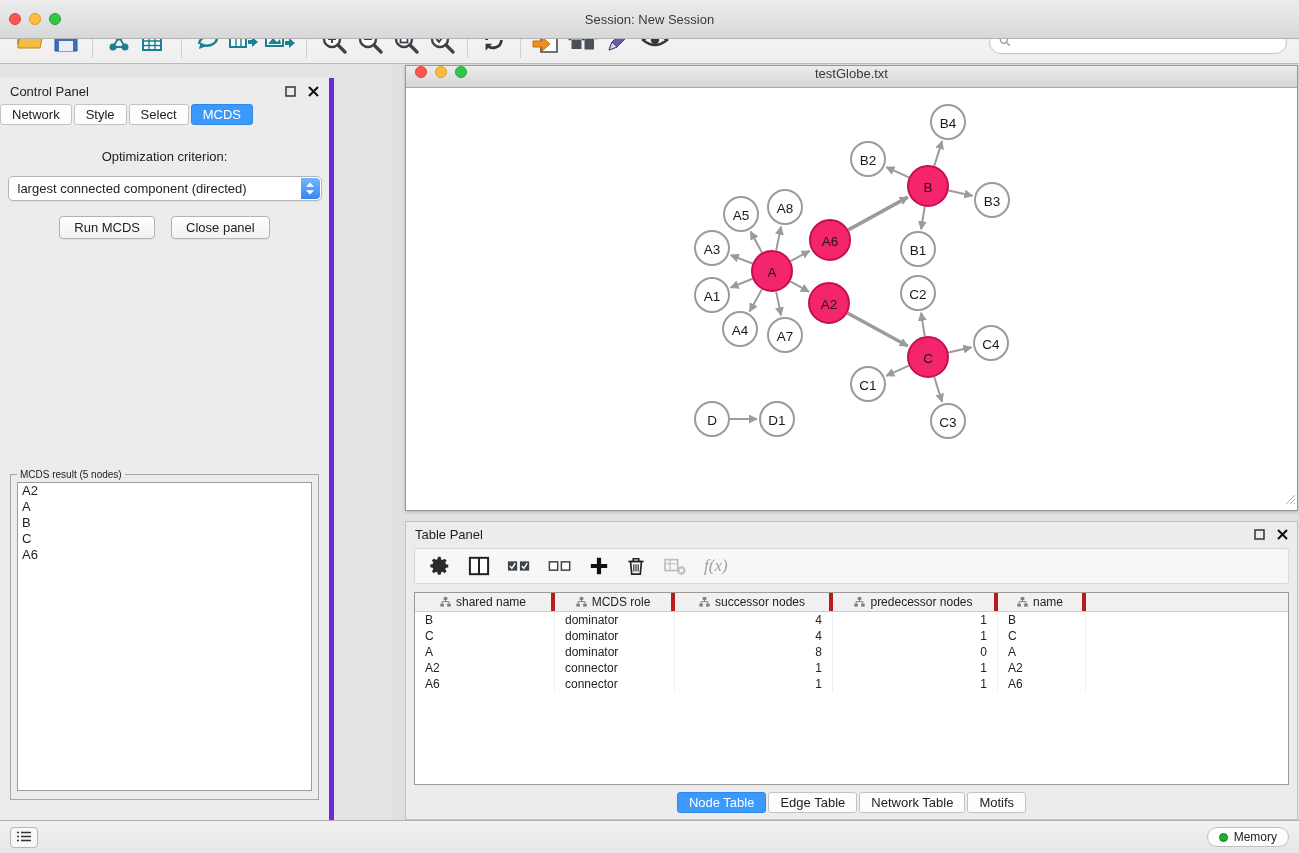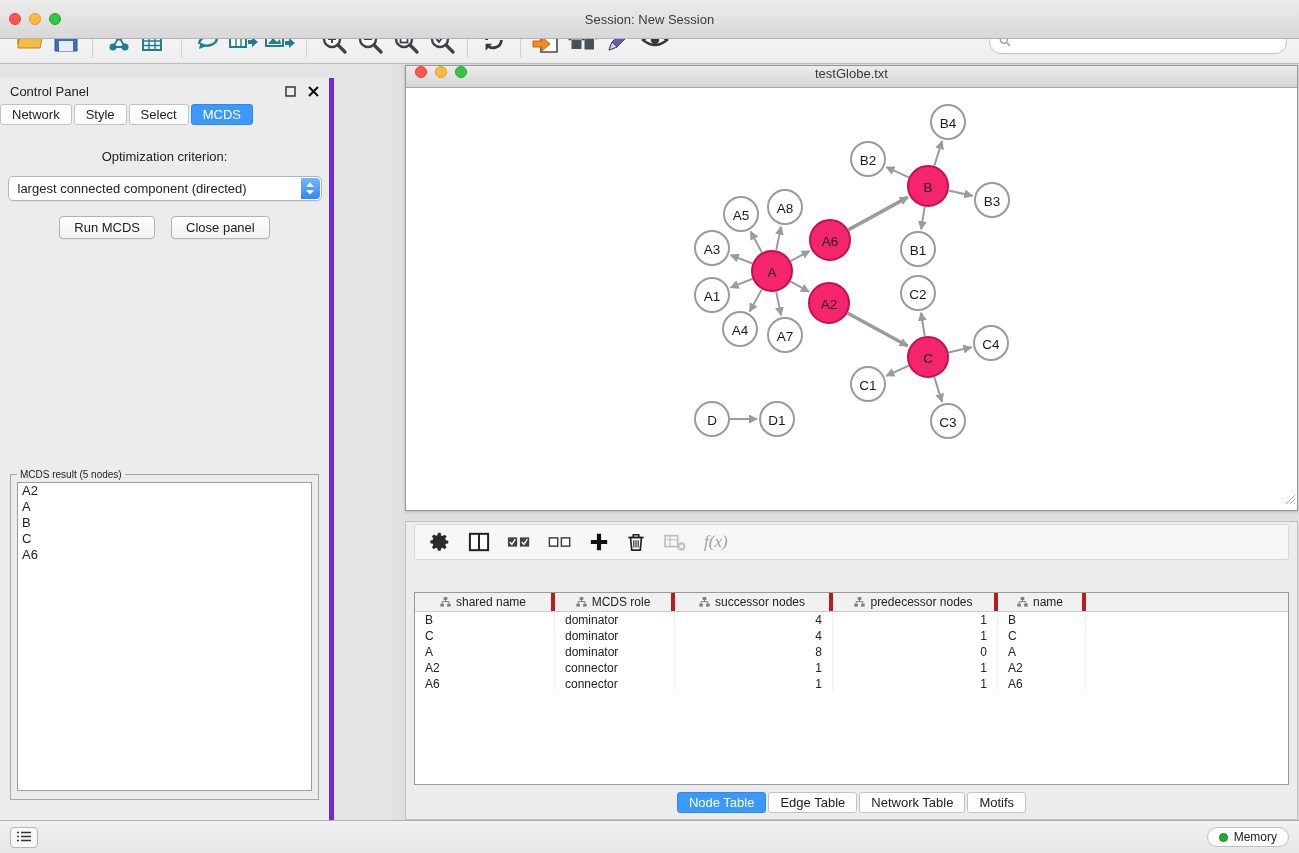--- a/index.html
+++ b/index.html
@@ -408,20 +408,35 @@
               <text x="541" y="333" text-anchor="middle" dominant-baseline="central" font-size="13.5" font-family="Liberation Sans, sans-serif" fill="#1a1a1a">C3</text>
             </g>
           </svg>
       </div>
       <span class="resize-grip"><svg width="11" height="11" viewBox="0 0 11 11">
             <path d="M10 1L1 10M10 5L5 10M10 9l-1 1" stroke="#b0b0b0" stroke-width="1"></path>
           </svg></span>
     </div>
 
     <div class="table-panel">
+      <div class="tp-header">
+        <span>Table Panel</span>
+        <div class="win-ctrls">
+          <span class="wc">
+              <svg width="11" height="11" viewBox="0 0 11 11">
+                <rect x="1" y="1" width="9" height="9" fill="none" stroke="#333" stroke-width="1.5"></rect>
+              </svg>
+            </span>
+          <span class="wc">
+              <svg width="11" height="11" viewBox="0 0 11 11">
+                <path d="M1 1l9 9M10 1l-9 9" stroke="#111" stroke-width="2.1"></path>
+              </svg>
+            </span>
+        </div>
+      </div>
       <div class="tp-toolbar">
         <span class="tico">
             <svg width="22" height="22" viewBox="0 0 24 24">
               <path d="M12 8.5a3.5 3.5 0 1 0 0 7 3.5 3.5 0 0 0 0-7zm9 5v-3l-2.6-.5a6.6 6.6 0 0 0-.7-1.7l1.5-2.2-2.1-2.1-2.2 1.5c-.5-.3-1.1-.5-1.7-.7L12.7 2h-3l-.5 2.6c-.6.2-1.2.4-1.7.7L5.3 3.8 3.2 5.9l1.5 2.2c-.3.5-.5 1.1-.7 1.7L1.4 10.3v3l2.6.5c.2.6.4 1.2.7 1.7l-1.5 2.2 2.1 2.1 2.2-1.5c.5.3 1.1.5 1.7.7l.5 2.6h3l.5-2.6c.6-.2 1.2-.4 1.7-.7l2.2 1.5 2.1-2.1-1.5-2.2c.3-.5.5-1.1.7-1.7z" fill="#2b2b2b"></path>
             </svg>
           </span>
         <span class="tico">
             <svg width="22" height="20" viewBox="0 0 24 22">
               <rect x="2" y="2" width="20" height="18" fill="#fff" stroke="#222" stroke-width="2.2"></rect>
               <path d="M12 2v18" stroke="#222" stroke-width="2.2"></path>

